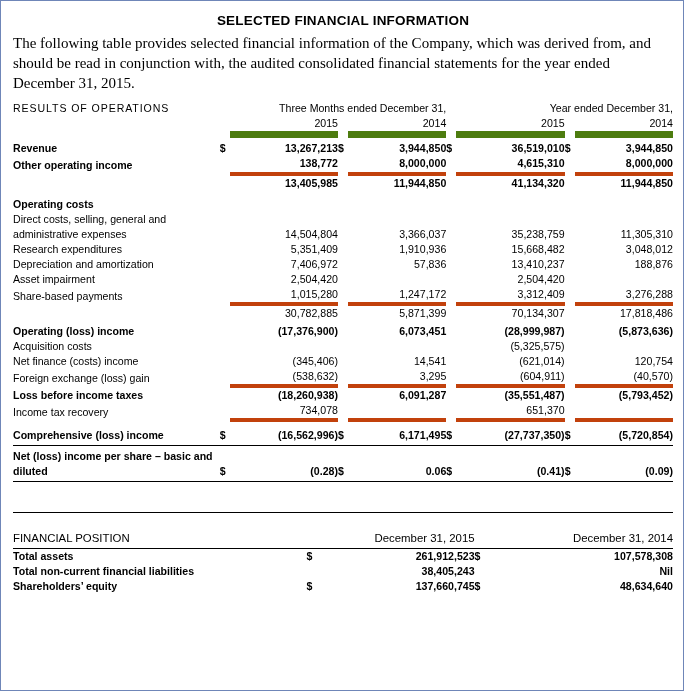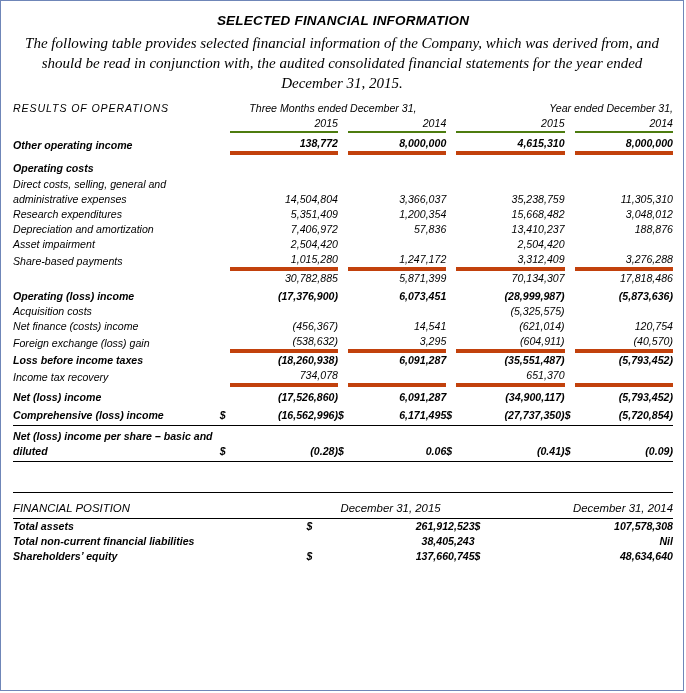--- a/index.html
+++ b/index.html
@@ -9,63 +9,62 @@
     font-family:"Liberation Serif", serif;
     color:#000;
     -webkit-font-smoothing:antialiased;
   }
   .page{
     position:relative;
     width:684px;height:691px;
     border:1px solid #6f86b8;
     box-sizing:border-box;
     padding:8px 10px 2px 12px;
-    font-style:italic;
   }
   .title{
     text-align:center;
     font-family:"Liberation Sans", sans-serif;
     font-weight:bold;
     font-size:13.5px;
     letter-spacing:.2px;
     margin:4px 0 6px 0;
   }
   .intro{
     font-size:15px;
     line-height:1.32;
     margin:0 2px 8px 0;
-    text-align:center;
+    text-align:left;
   }
   table.fin{
     width:100%;
     border-collapse:collapse;
     font-family:"Liberation Sans", sans-serif;
     font-size:10.6px;
   }
   table.fin td{
     padding:0;
     vertical-align:bottom;
     line-height:1.42;
     white-space:nowrap;
   }
   .lbl{text-align:left;padding-right:4px;}
   .cur{text-align:left;width:10px;padding-left:4px;}
   .num{text-align:right;padding-right:2px;}
   .b{font-weight:bold;}
   .hdr td{font-weight:normal;}
   .hdr-lbl{font-weight:normal;letter-spacing:.9px;}
-  .ctr{text-align:center;}
+  .ctr{text-align:right;}
   .rule td{
     border-bottom:1px solid #000;
     font-size:0;line-height:0;height:2px;padding:0;
   }
   .gap td{height:6px;line-height:6px;font-size:0;}
   .smallgap td{height:3px;line-height:3px;font-size:0;}
   .underline-cell{border-bottom:4px solid #c2410c;}
-  .hdr-underline{border-bottom:2px solid #4d7c0f;}
+  .hdr-underline{border-bottom:7px solid #4d7c0f;}
   .fp-head{font-size:11.4px;}
 </style>
 </head>
 <body>
 
 <div class="page">
 
   <div class="title">SELECTED FINANCIAL INFORMATION</div>
 
   <div class="intro">The following table provides selected financial information of the Company, which was derived from, and should be read in conjunction with, the audited consolidated financial statements for the year ended December 31, 2015.</div>
@@ -99,33 +98,55 @@
       <td></td>
       <td class="num hdr-underline">2015</td>
       <td></td>
       <td class="num hdr-underline">2014</td>
     </tr>
 
     <tr class="smallgap">
           <td colspan="9"></td>
         </tr>
 
+    <tr>
+      <td class="lbl b">Revenue</td>
+      <td class="cur b">$</td>
+      <td class="num b">13,267,213</td>
+      <td class="cur b">$</td>
+      <td class="num b">3,944,850</td>
+      <td class="cur b">$</td>
+      <td class="num b">36,519,010</td>
+      <td class="cur b">$</td>
+      <td class="num b">3,944,850</td>
+    </tr>
 
     <tr>
       <td class="lbl b">Other operating income</td>
       <td class="cur b"></td>
       <td class="num b underline-cell">138,772</td>
       <td class="cur b"></td>
       <td class="num b underline-cell">8,000,000</td>
       <td class="cur b"></td>
       <td class="num b underline-cell">4,615,310</td>
       <td class="cur b"></td>
       <td class="num b underline-cell">8,000,000</td>
     </tr>
 
+    <tr>
+      <td class="lbl b"></td>
+      <td class="cur b"></td>
+      <td class="num b">13,405,985</td>
+      <td class="cur b"></td>
+      <td class="num b">11,944,850</td>
+      <td class="cur b"></td>
+      <td class="num b">41,134,320</td>
+      <td class="cur b"></td>
+      <td class="num b">11,944,850</td>
+    </tr>
 
     <tr class="gap">
           <td colspan="9"></td>
         </tr>
 
     <tr>
       <td class="lbl b">Operating costs</td>
       <td colspan="8"></td>
     </tr>
 
@@ -139,21 +160,21 @@
       <td class="num">35,238,759</td>
       <td class="cur"></td>
       <td class="num">11,305,310</td>
     </tr>
 
     <tr>
       <td class="lbl">Research expenditures</td>
       <td class="cur"></td>
       <td class="num">5,351,409</td>
       <td class="cur"></td>
-      <td class="num">1,200,354</td>
+      <td class="num">1,910,936</td>
       <td class="cur"></td>
       <td class="num">15,668,482</td>
       <td class="cur"></td>
       <td class="num">3,048,012</td>
     </tr>
 
     <tr>
       <td class="lbl">Depreciation and amortization</td>
       <td class="cur"></td>
       <td class="num">7,406,972</td>
@@ -225,21 +246,21 @@
       <td class="num"></td>
       <td class="cur"></td>
       <td class="num">(5,325,575)</td>
       <td class="cur"></td>
       <td class="num"></td>
     </tr>
 
     <tr>
       <td class="lbl">Net finance (costs) income</td>
       <td class="cur"></td>
-      <td class="num">(456,367)</td>
+      <td class="num">(345,406)</td>
       <td class="cur"></td>
       <td class="num">14,541</td>
       <td class="cur"></td>
       <td class="num">(621,014)</td>
       <td class="cur"></td>
       <td class="num">120,754</td>
     </tr>
 
     <tr>
       <td class="lbl">Foreign exchange (loss) gain</td>
@@ -274,31 +295,20 @@
       <td class="cur"></td>
       <td class="num underline-cell">651,370</td>
       <td class="cur"></td>
       <td class="num underline-cell"></td>
     </tr>
 
     <tr class="smallgap">
           <td colspan="9"></td>
         </tr>
 
-    <tr>
-      <td class="lbl b">Net (loss) income</td>
-      <td class="cur b"></td>
-      <td class="num b">(17,526,860)</td>
-      <td class="cur b"></td>
-      <td class="num b">6,091,287</td>
-      <td class="cur b"></td>
-      <td class="num b">(34,900,117)</td>
-      <td class="cur b"></td>
-      <td class="num b">(5,793,452)</td>
-    </tr>
 
     <tr class="smallgap">
           <td colspan="9"></td>
         </tr>
 
 
     <tr>
       <td class="lbl b">Comprehensive (loss) income</td>
       <td class="cur b">$</td>
       <td class="num b">(16,562,996)</td>
@@ -344,21 +354,21 @@
 
     <tr class="rule">
           <td colspan="9"></td>
         </tr>
     <tr class="smallgap">
           <td colspan="9"></td>
         </tr>
   </tbody>
     </table>
 
-  <table class="fin" style="margin-top:4px;">
+  <table class="fin" style="margin-top:14px;">
     <colgroup>
       <col style="width:290px">
       <col style="width:10px">
         <col style="width:156px">
       <col style="width:10px">
         <col style="width:186px">
     </colgroup>
     <tbody>
         <tr>
       <td class="lbl fp-head">FINANCIAL POSITION</td>

